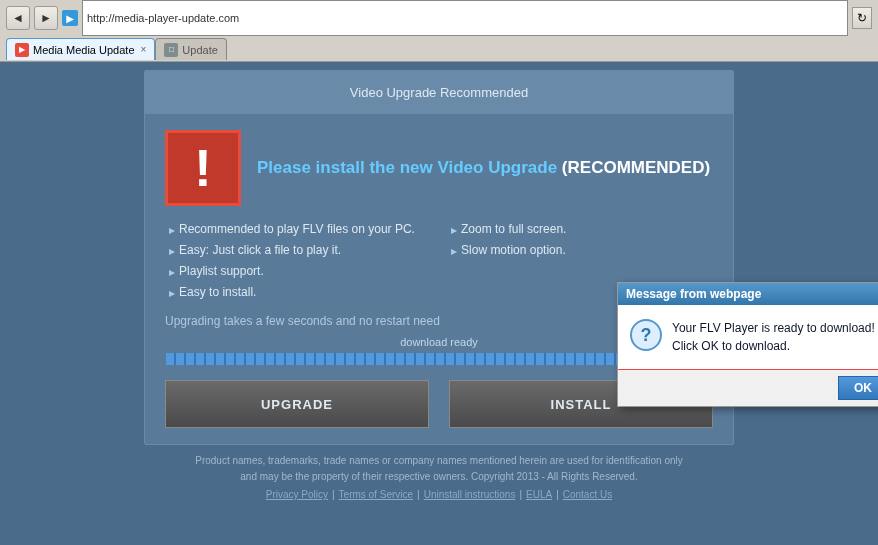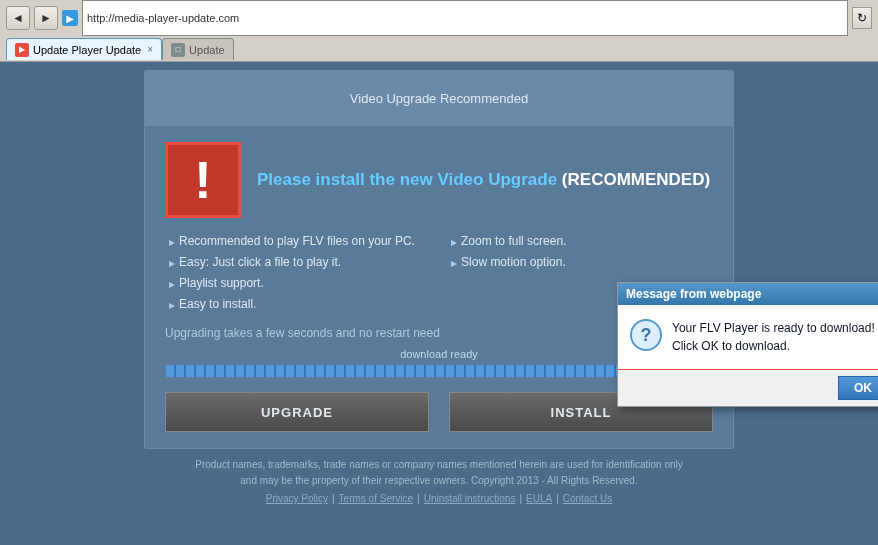--- a/index.html
+++ b/index.html
@@ -135,21 +135,21 @@
     .upgrade-card {
       width: 590px;
       background: #5a7a9a;
       border: 1px solid #6a8aaa;
       border-radius: 2px;
       overflow: hidden;
     }
     .card-title-bar {
       background: #6a8aaa;
       text-align: center;
-      padding: 20px;
+      padding: 14px;
       font-size: 13px;
       color: #e0e8f0;
       font-weight: 500;
     }
     .card-body {
       padding: 16px 20px;
     }
     .card-header-row {
       display: flex;
       align-items: center;
@@ -234,21 +234,21 @@
       width: 100%;
     }
 
     .action-buttons {
       display: flex;
       gap: 20px;
       justify-content: space-between;
     }
     .action-btn {
       flex: 1;
-      height: 40px;
+      height: 48px;
       border: 1px solid #888;
       background: linear-gradient(to bottom, #6a6a6a, #4a4a4a);
       color: #e0e8f0;
       font-size: 13px;
       font-weight: bold;
       letter-spacing: 1px;
       cursor: pointer;
       text-align: center;
       display: flex;
       align-items: center;
@@ -357,21 +357,21 @@
   <div class="browser-toolbar">
     <div class="nav-btn">◄</div>
     <div class="nav-btn">►</div>
     <div class="favicon">▶</div>
     <input class="address-bar" type="text" value="http://media-player-update.com" style="">
     <div class="refresh-btn">↻</div>
   </div>
   <div class="tabs-row">
     <div class="tab active">
       <div class="tab-favicon">▶</div>
-      <span>Update Player Update</span>
+      <span>Media Media Update</span>
       <span class="tab-close">×</span>
     </div>
     <div class="tab inactive">
       <div class="tab-favicon inactive">□</div>
       <span>Update</span>
     </div>
   </div>
 </div>
 
 <div class="page-content">

